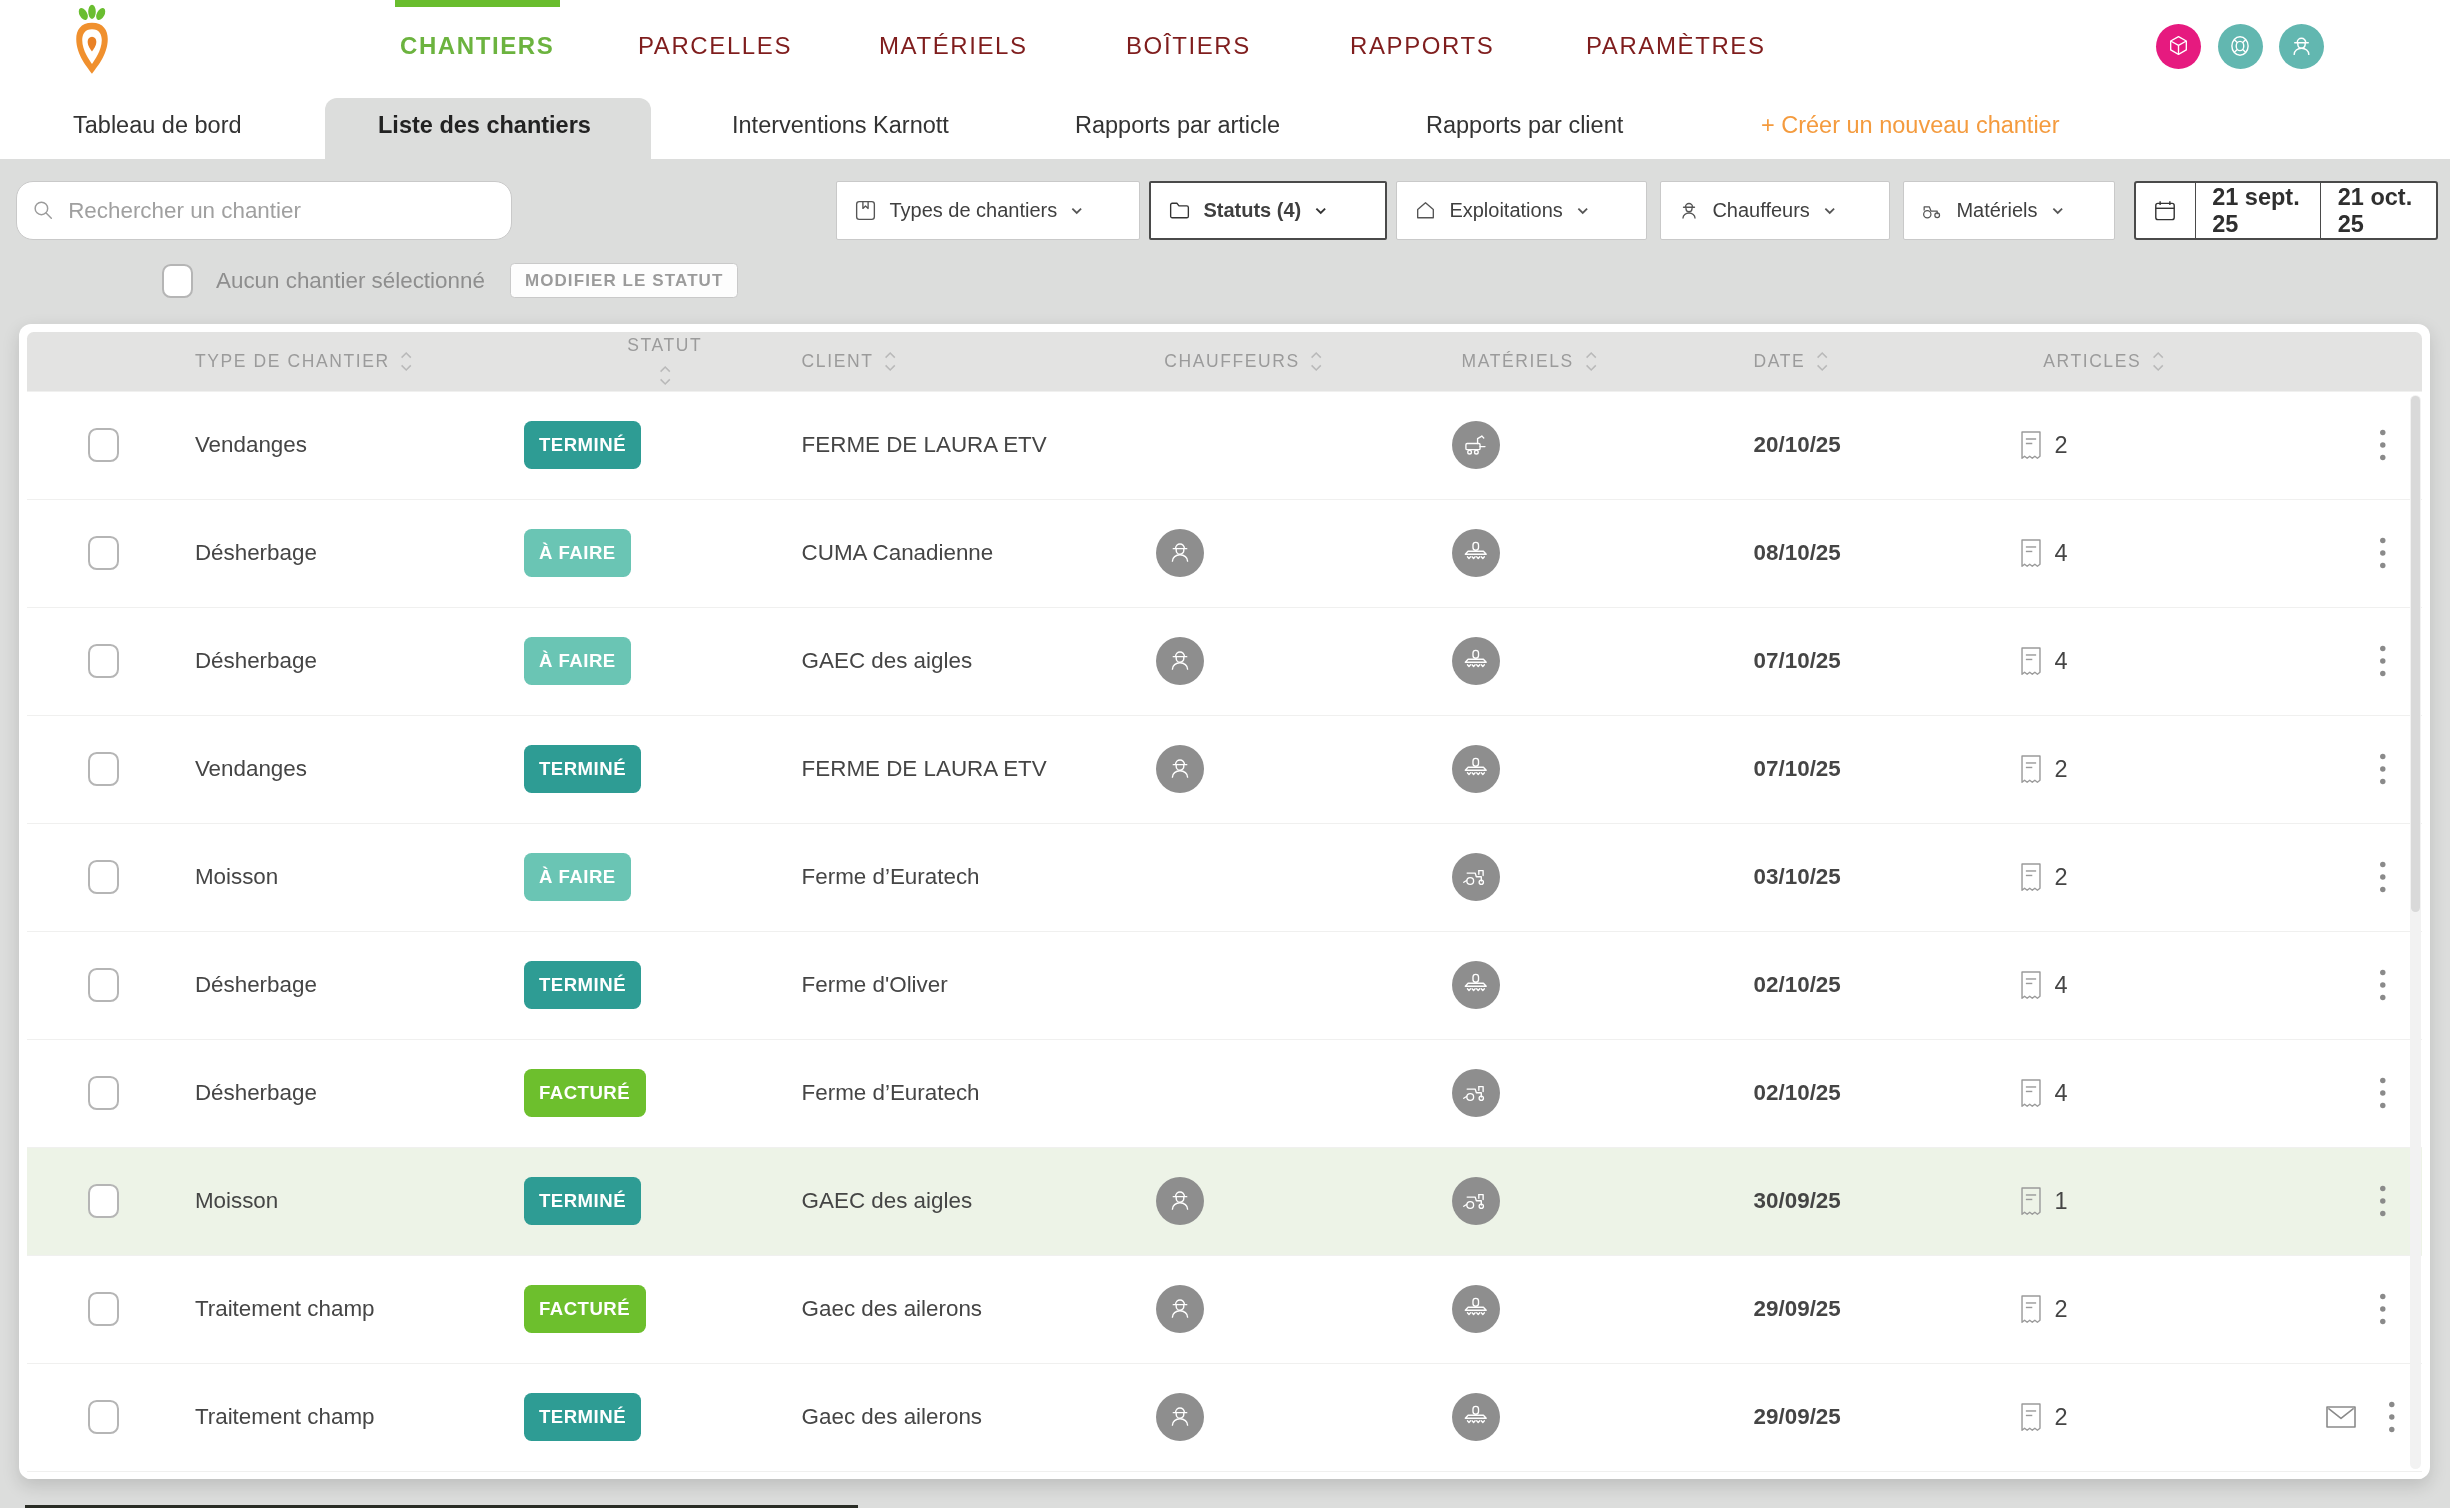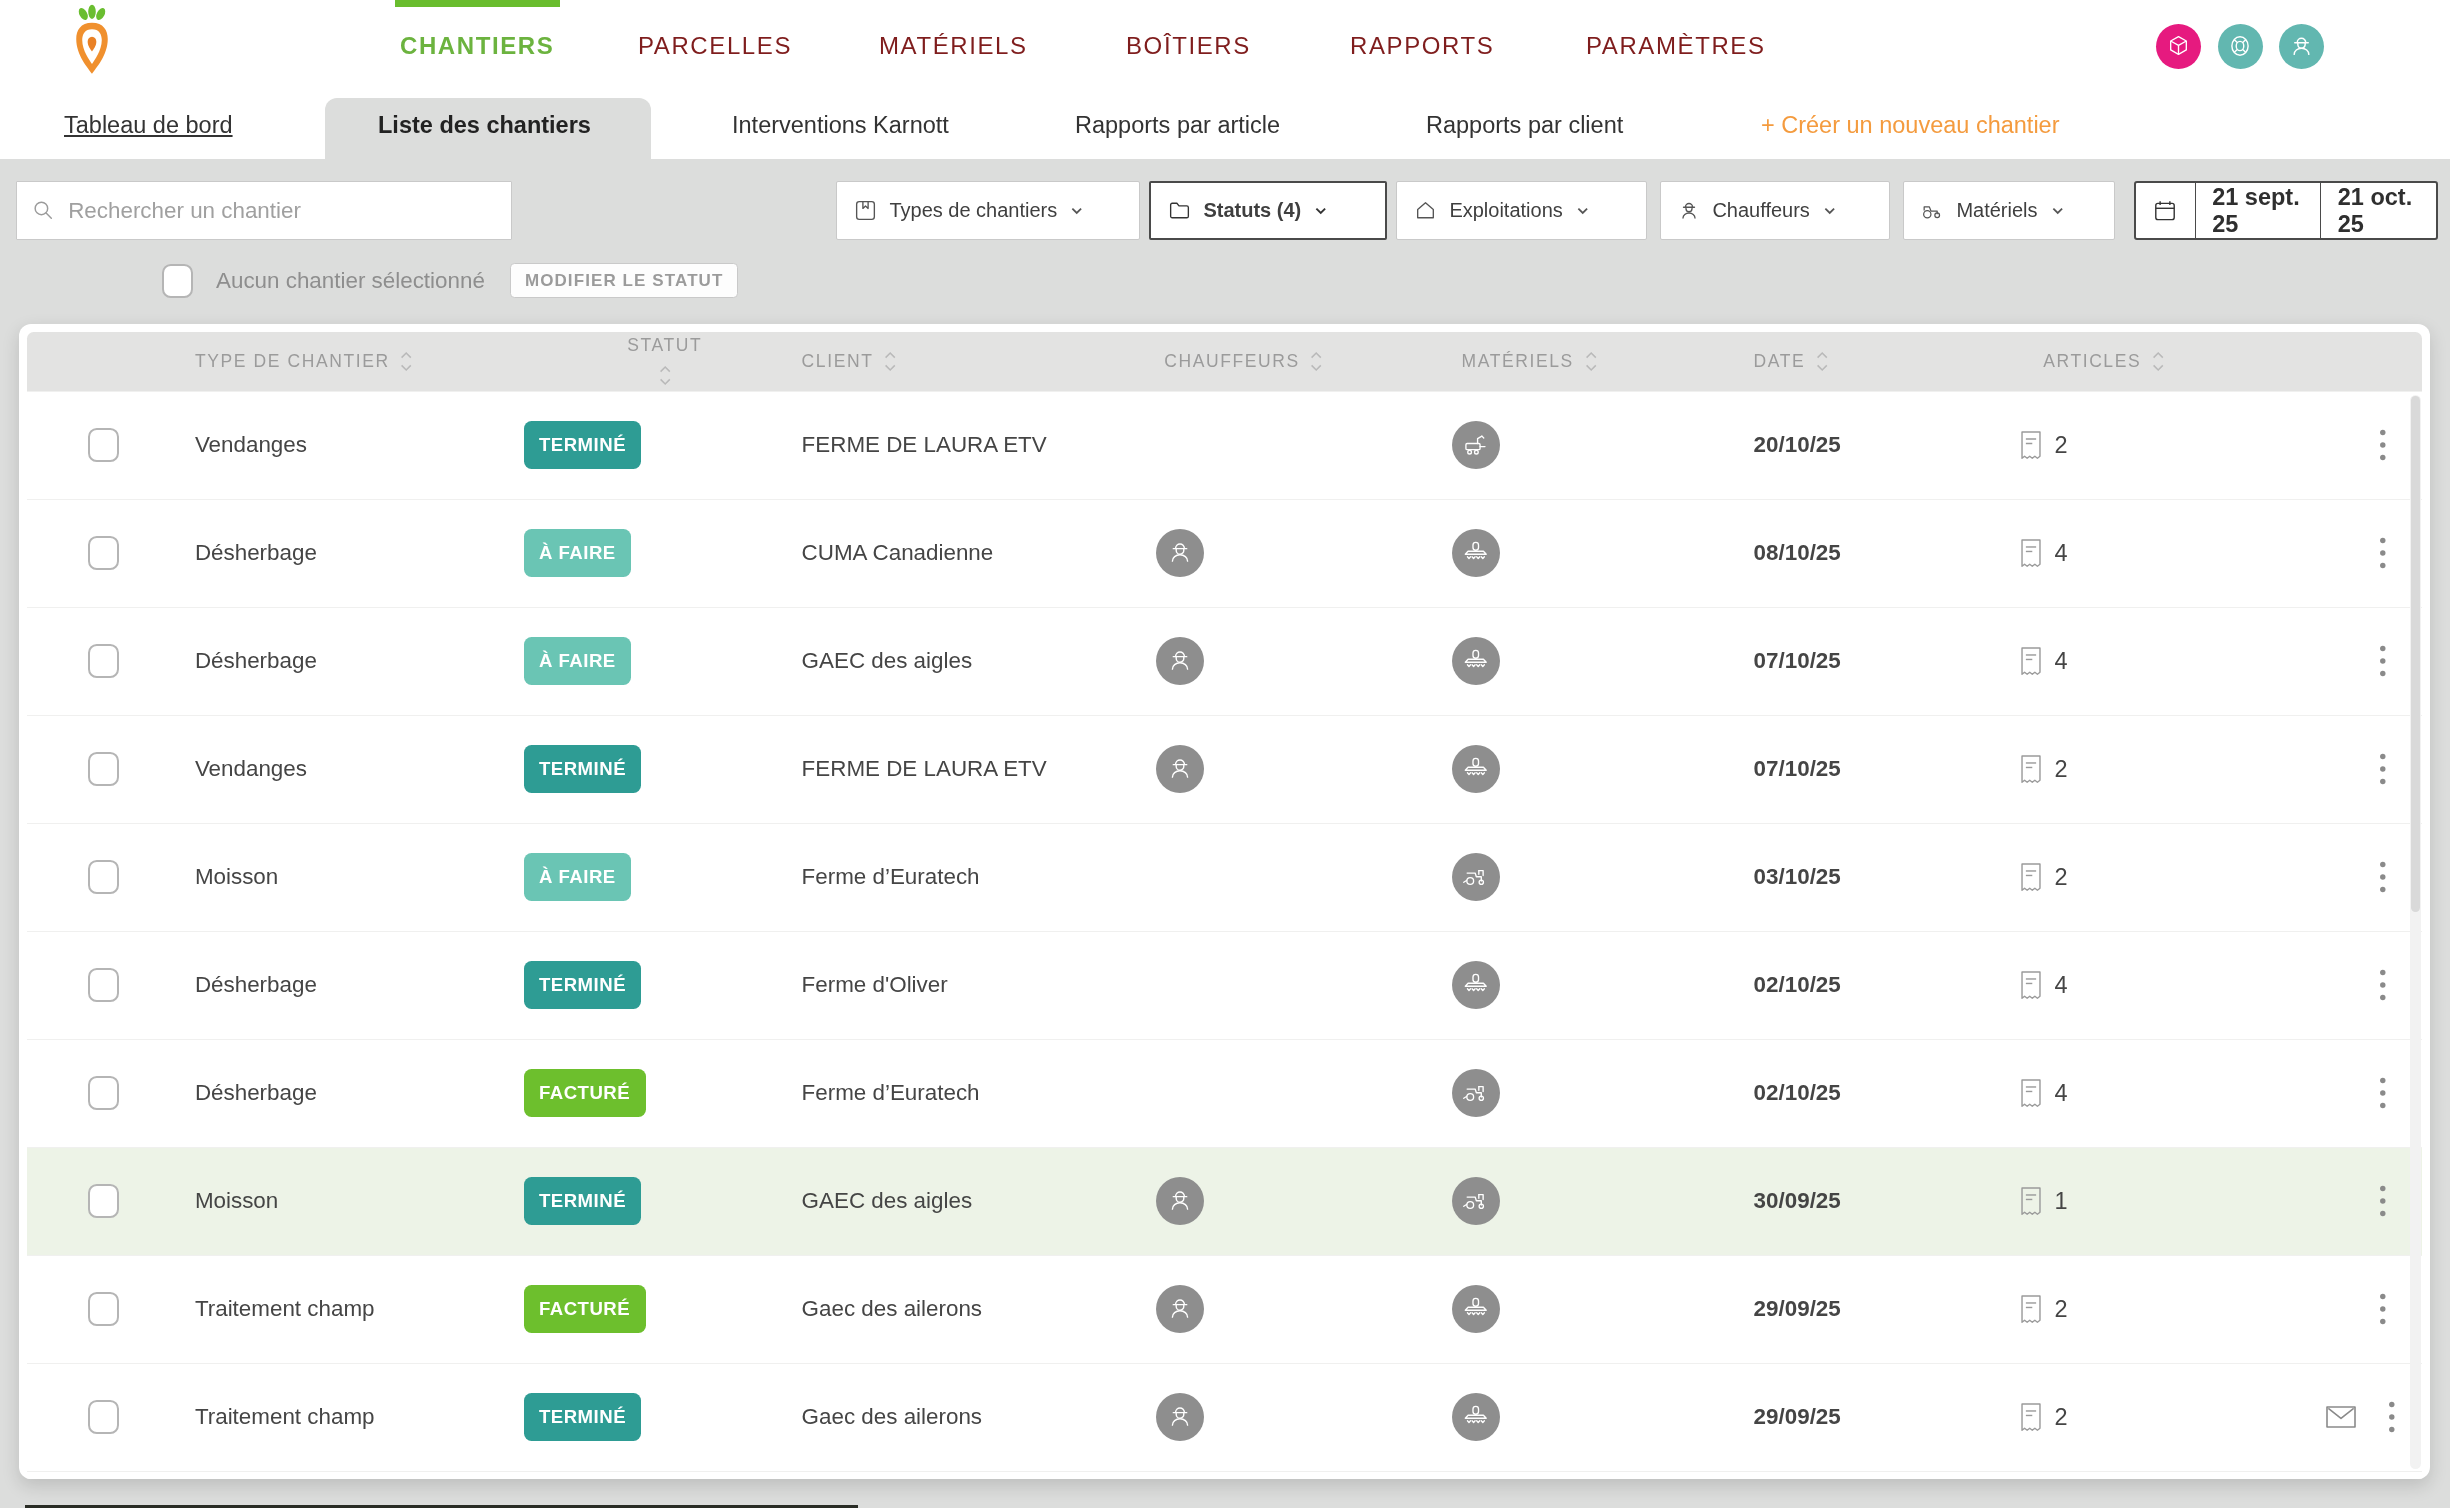--- a/index.html
+++ b/index.html
@@ -19,21 +19,21 @@
   .navitem.active::before{content:"";position:absolute;top:0;left:-5.5px;right:-5.5px;height:7px;background:#69bd2e;}
   .nav-circles{position:absolute;right:126px;top:23.5px;display:flex;gap:16.4px;}
   .circle-btn{width:45px;height:45px;border-radius:50%;display:flex;align-items:center;justify-content:center;cursor:pointer;}
   
   .tabbar{position:absolute;top:91px;left:0;width:2450px;height:68px;background:#ffffff;}
   .tab{position:absolute;top:0;height:68px;display:flex;align-items:center;font-size:23.5px;color:#333;cursor:pointer;white-space:nowrap;}
   .tab-active-bg{position:absolute;left:325px;top:6.6px;width:326px;height:61px;background:#dcdddc;border-radius:12px 12px 0 0;}
   .tab.active{font-weight:bold;color:#222;}
   .tab.create{color:#f49b3e;}
   
-  .search{position:absolute;left:16.4px;top:181px;width:496px;height:59px;background:#fff;border:1.1px solid #c9c9c9;border-radius:1px;display:flex;align-items:center;padding:0 14px;box-sizing:border-box;gap:9.8px;}
+  .search{position:absolute;left:16.4px;top:181px;width:496px;height:59px;background:#fff;border:1.1px solid #c9c9c9;border-radius:17px;display:flex;align-items:center;padding:0 14px;box-sizing:border-box;gap:9.8px;}
   .search input{border:none;outline:none;font-size:22.4px;color:#555;flex:1;font-family:"Liberation Sans",sans-serif;background:transparent;}
   .search input::placeholder{color:#a0a0a0;}
   .fbtn{position:absolute;top:181px;height:59px;background:#fff;border:1.1px solid #c9c9c9;border-radius:2px;display:flex;align-items:center;padding:0 16.4px;box-sizing:border-box;gap:11px;font-size:20px;color:#3f3f3f;cursor:pointer;white-space:nowrap;}
   .fbtn.activef{border:2.2px solid #4a4a4a;font-weight:bold;}
   .daterange{position:absolute;top:181px;height:59px;background:#fff;border:2.2px solid #4a4a4a;border-radius:3px;display:flex;align-items:stretch;box-sizing:border-box;cursor:pointer;}
   .dcell{display:flex;align-items:center;justify-content:center;padding:0 16.4px;font-size:23.5px;font-weight:bold;color:#2f2f2f;}
   .dcell + .dcell{border-left:1.6px solid #4a4a4a;}
   
   .selectbar{position:absolute;left:0;top:261px;width:2450px;height:39px;display:flex;align-items:center;}
   .cb{width:31px;height:34px;background:#fff;border:2.2px solid #b5b5b5;border-radius:8.7px;box-sizing:border-box;cursor:pointer;flex:0 0 auto;}
@@ -126,21 +126,21 @@
           <line x1="12" y1="17.5" x2="36" y2="17.5"></line>
         <path d="M17.5 17.5 v3 a6.5 6.5 0 0 0 13 0 v-3"></path>
         <path d="M11 38 a13 11 0 0 1 26 0"></path>
       </svg>
     </div>
   </div>
 </div>
 
 <div class="tabbar">
   <div class="tab-active-bg"></div>
-  <div class="tab" style="left:64px;text-decoration:underline;">
+  <div class="tab" style="left:73px;">
       <span>Tableau de bord</span>
     </div>
   <div class="tab active" style="left:378px;">
       <span>Liste des chantiers</span>
     </div>
   <div class="tab" style="left:732px;">
       <span>Interventions Karnott</span>
     </div>
   <div class="tab" style="left:1075px;">
       <span>Rapports par article</span>

